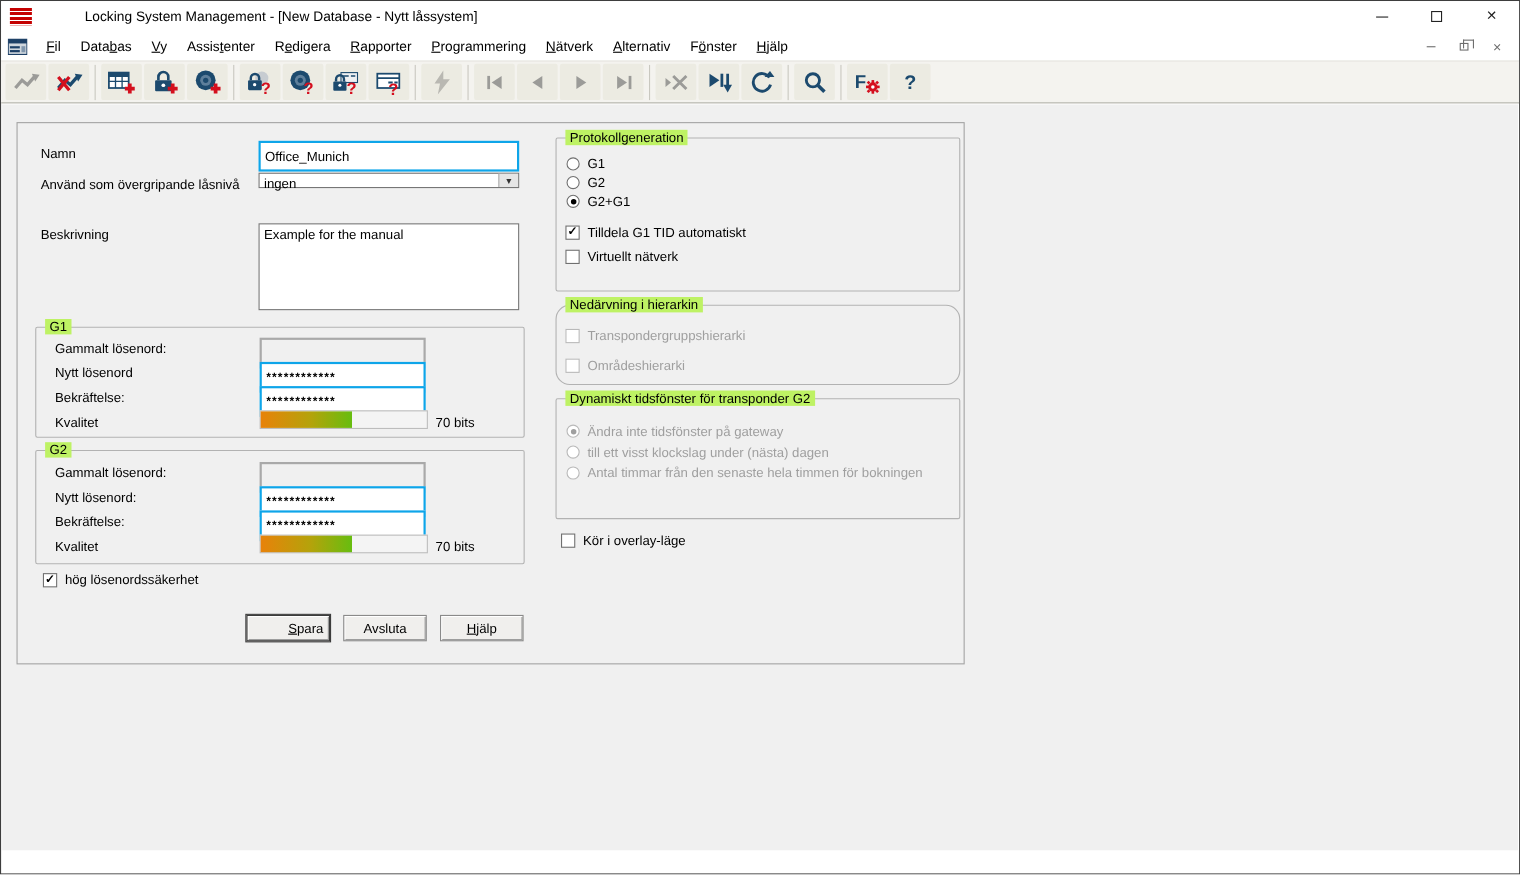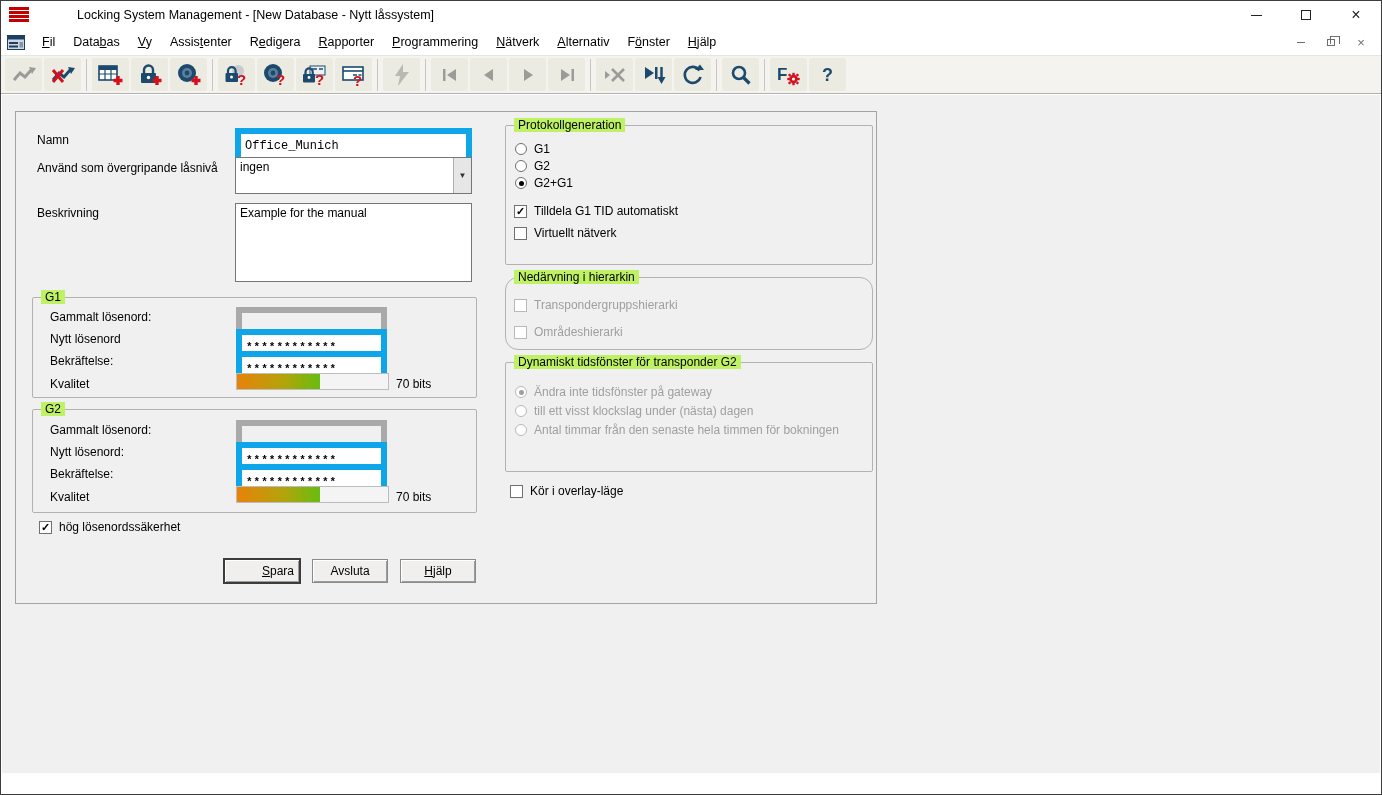--- a/index.html
+++ b/index.html
@@ -33,21 +33,21 @@
   .toolbar { height:39px; background:#f4f3ef; border-top:1px solid #e6e5e0; border-bottom:1px solid #b3b2ab;
              display:flex; align-items:center; padding-left:3px; }
   .tbtn { width:37px; height:33px; background:#ecebe2; border:none; border-radius:2px; margin:0 1px;
           display:flex; align-items:center; justify-content:center; padding:0; cursor:default; }
   .tsep { width:1px; height:32px; background:#c9c8c0; margin:0 4px; flex:none; }
 
   
   .client { position:absolute; top:94px; left:1px; right:1px; bottom:21px; background:#f0f0f0; }
   .panel  { position:absolute; left:13px; top:16px; width:862px; height:493px; border:1px solid #a3a3a3; background:#f0f0f0; }
   .lbl { position:absolute; white-space:nowrap; }
-  .txt { position:absolute; border:6px solid #0ea5e9; background:#fff; font-family:Liberation Mono, monospace;
+  .txt { position:absolute; border:2px solid #0ea5e9; background:#fff; font-family:Liberation Sans, sans-serif;
          font-size:12px; padding:12px 4px; }
   .txt:disabled, .txt.disabled { background:#f0f0f0; border-color:#a9a9a9; }
   .pwd { letter-spacing:1px; font-weight:bold; font-size:11px; }
   .combo { position:absolute; display:flex; border:1px solid #767676; background:#fff; }
   .combo-text { flex:1; padding:2px 4px; font-size:12px; }
   .combo-btn { width:18px; background:#e6e6e6; border-left:1px solid #adadad; display:flex; align-items:center; justify-content:center; font-size:8px; color:#333; }
   .ta { position:absolute; border:1px solid #767676; background:#fff; font-family:"Liberation Sans",sans-serif;
         font-size:12px; padding:2px 4px; resize:none; overflow:hidden; }
   .grp { position:absolute; border:1px solid #b2b2b2; border-radius:2px; }
   .grp-legend { position:absolute; top:-8px; left:8px; background:#bef264; padding:0 4px; font-size:12px; white-space:nowrap; }
@@ -292,21 +292,21 @@
     </button>
   </div>
 
   <div class="client">
     <div class="panel">
 
       <div class="lbl" style="left:21px; top:21px;">Namn</div>
       <input class="txt" style="left: 219px; top: 16px; width: 237px; height: 21px;" value="Office_Munich">
 
       <div class="lbl" style="left:21px; top:49px;">Använd som övergripande låsnivå</div>
-      <div class="combo" style="left:219px; top:45px; width:237px; height:37px;">
+      <div class="combo" style="left:219px; top:45px; width:237px; height:14px;">
         <div class="combo-text">ingen</div>
         <div class="combo-btn">
             <span>▼</span>
           </div>
       </div>
 
       <div class="lbl" style="left:21px; top:94px;">Beskrivning</div>
       <textarea class="ta" style="left: 219px; top: 91px; width: 237px; height: 79px;">Example for the manual</textarea>
 
       <div class="grp" style="left:16px; top:185px; width:445px; height:101px;">

